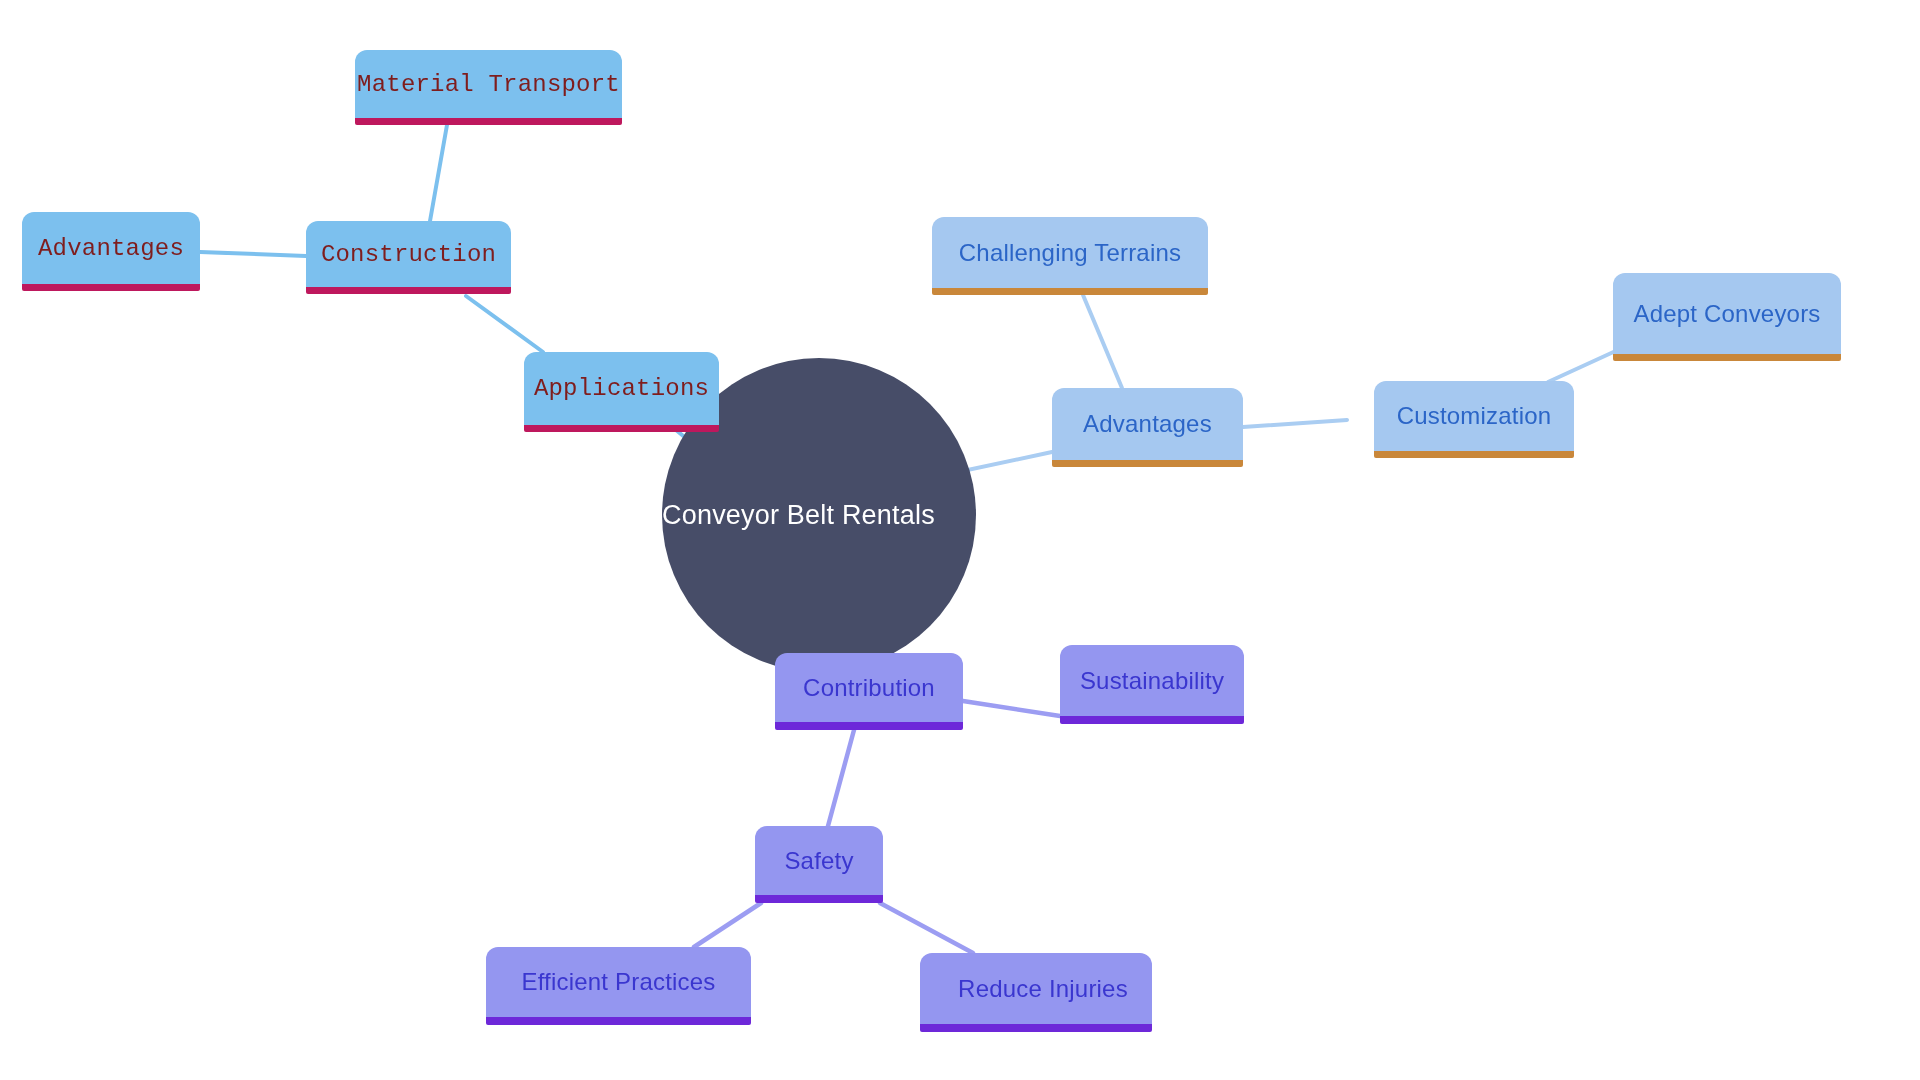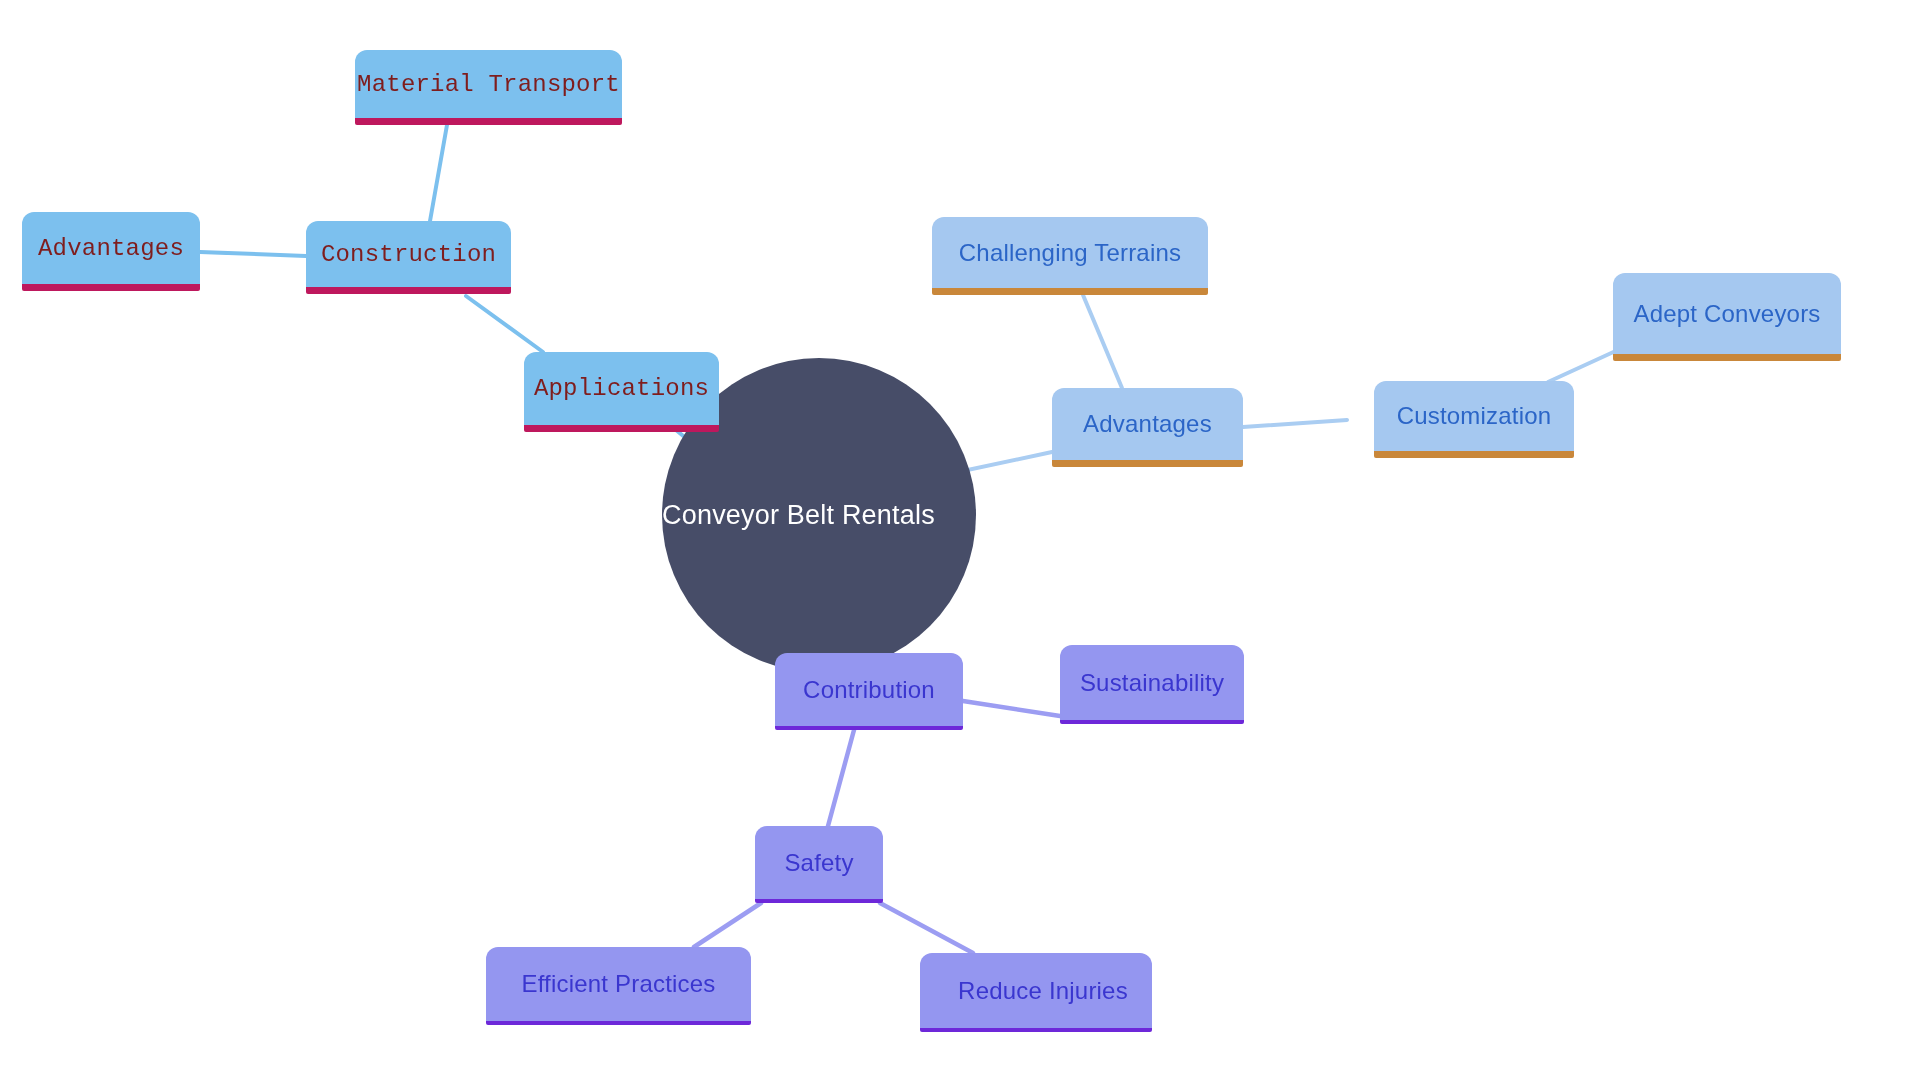--- a/index.html
+++ b/index.html
@@ -57,21 +57,21 @@
     font-family: Liberation Mono, monospace;
   }
   .node.b2 {
     background: #a5c8f0;
     color: #2b65c7;
     border-bottom: 7px solid #c9873a;
   }
   .node.b3 {
     background: #9496f0;
     color: #3a36cf;
-    border-bottom: 4px solid #6d28d9;
+    border-bottom: 8px solid #6d28d9;
   }
 </style>
 </head>
 <body>
 
 <div class="canvas">
 
   <svg class="edges" viewBox="0 0 1920 1080">
     <line class="edge b1" x1="447" y1="125" x2="430" y2="221"></line>
     <line class="edge b1" x1="200" y1="252" x2="306" y2="256"></line>

